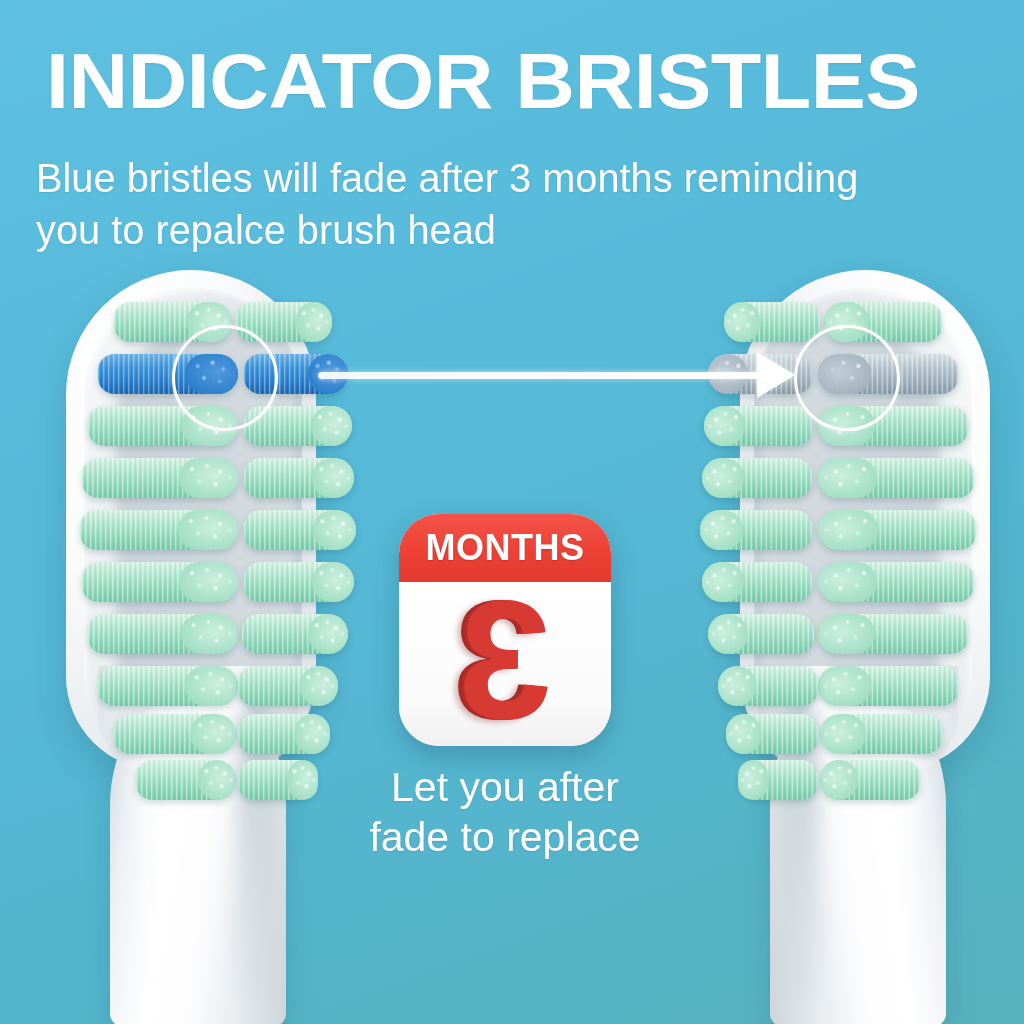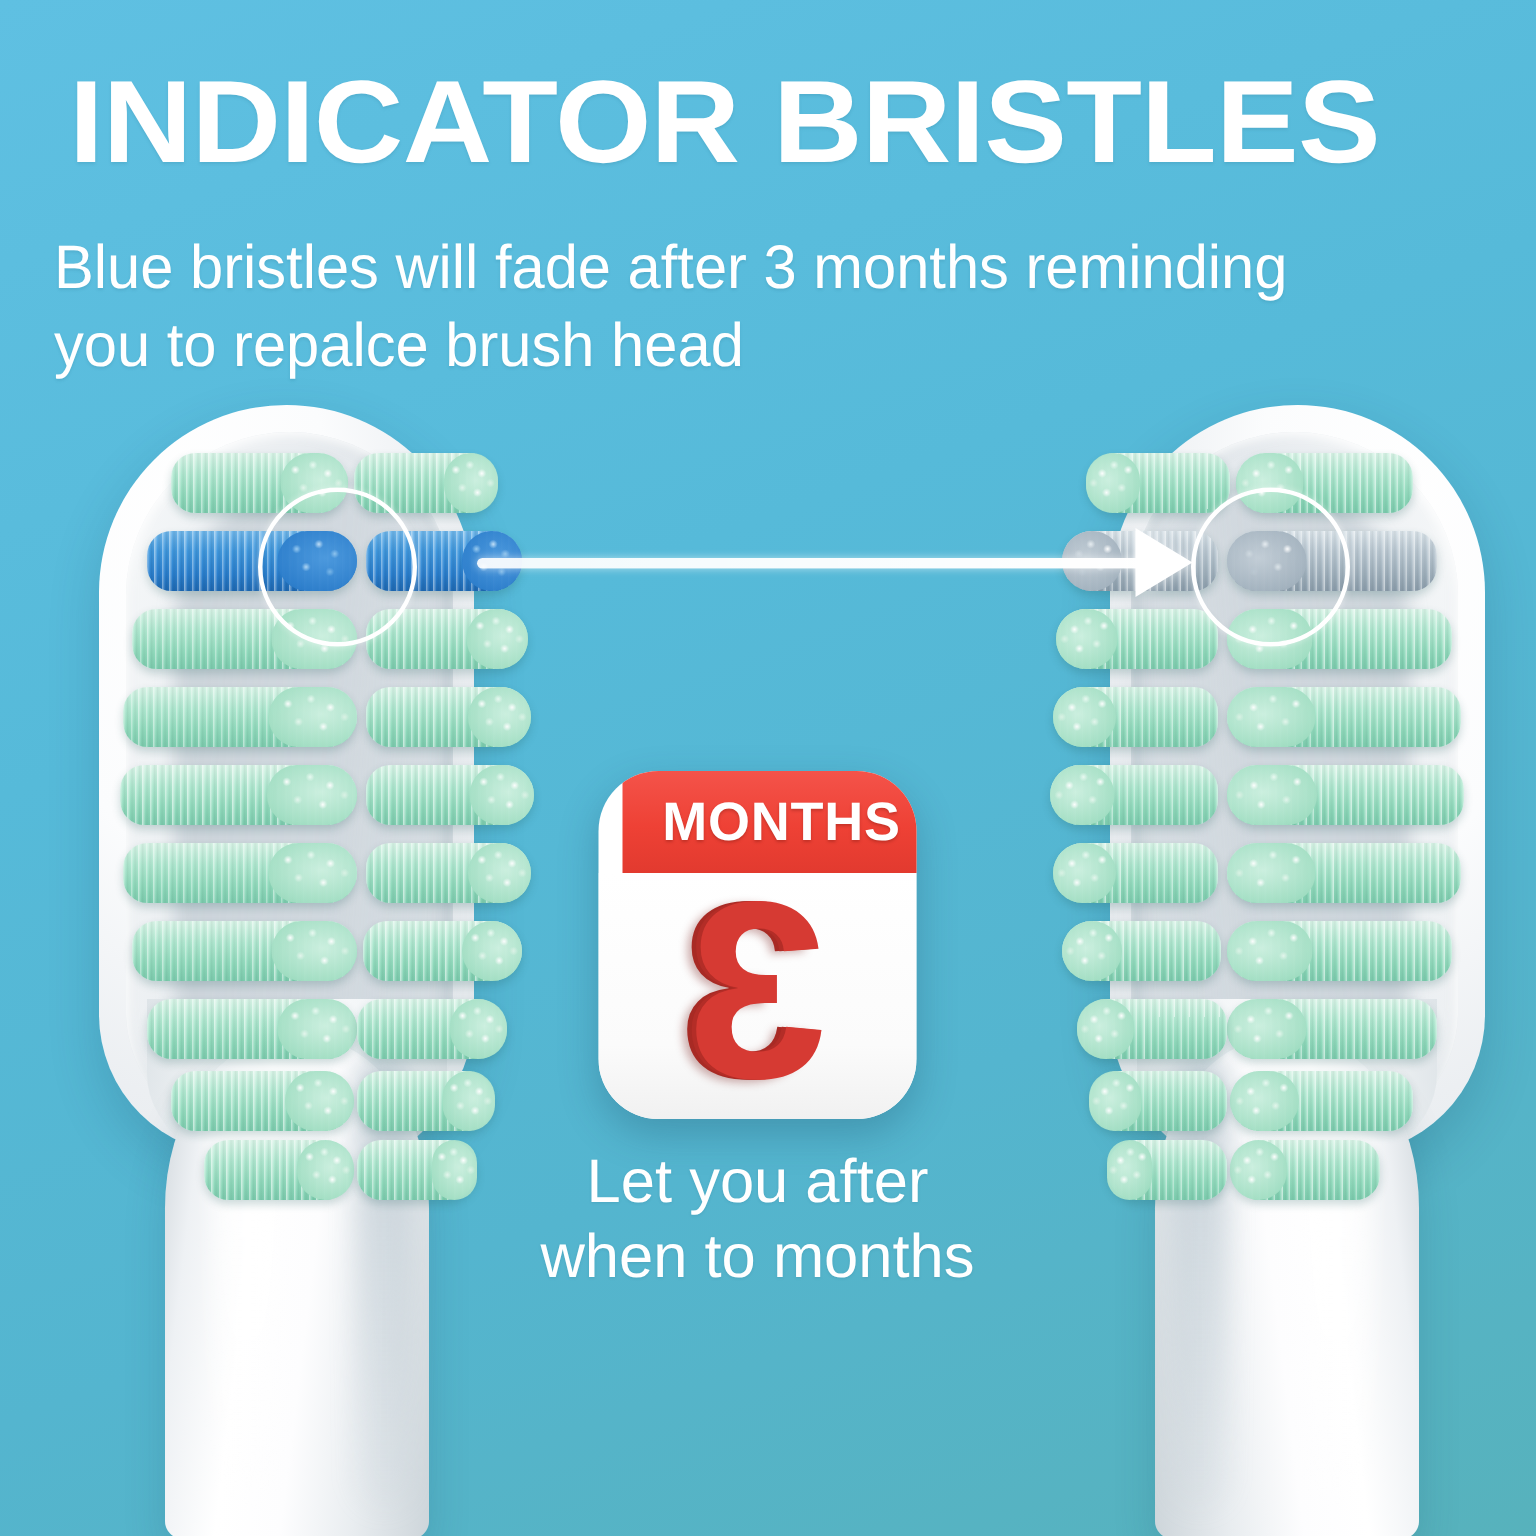--- a/index.html
+++ b/index.html
@@ -263,21 +263,21 @@
     top: 514px;
     width: 212px;
     height: 232px;
     border-radius: 40px;
     background: #ffffff;
     box-shadow: 0 10px 26px rgba(20,70,95,.28);
     overflow: hidden;
   }
   .cal-top {
     position: absolute;
-    left: 16px;
+    left: 0;
     top: 0;
     width: 100%;
     height: 68px;
     background: linear-gradient(180deg, #f4534a 0%, #ee4135 55%, #e23a2f 100%);
     display: flex;
     align-items: center;
     justify-content: center;
   }
   .cal-top-label {
     color: #ffffff;
@@ -530,16 +530,16 @@
     <div class="cal-top">
       <span class="cal-top-label">MONTHS</span>
     </div>
     <div class="cal-body">
       <span class="cal-number">3</span>
     </div>
   </div>
 
   <div class="caption">
     <div>Let you after</div>
-    <div>when to months</div>
+    <div>fade to replace</div>
   </div>
 
 </div>
 
 </body></html>

